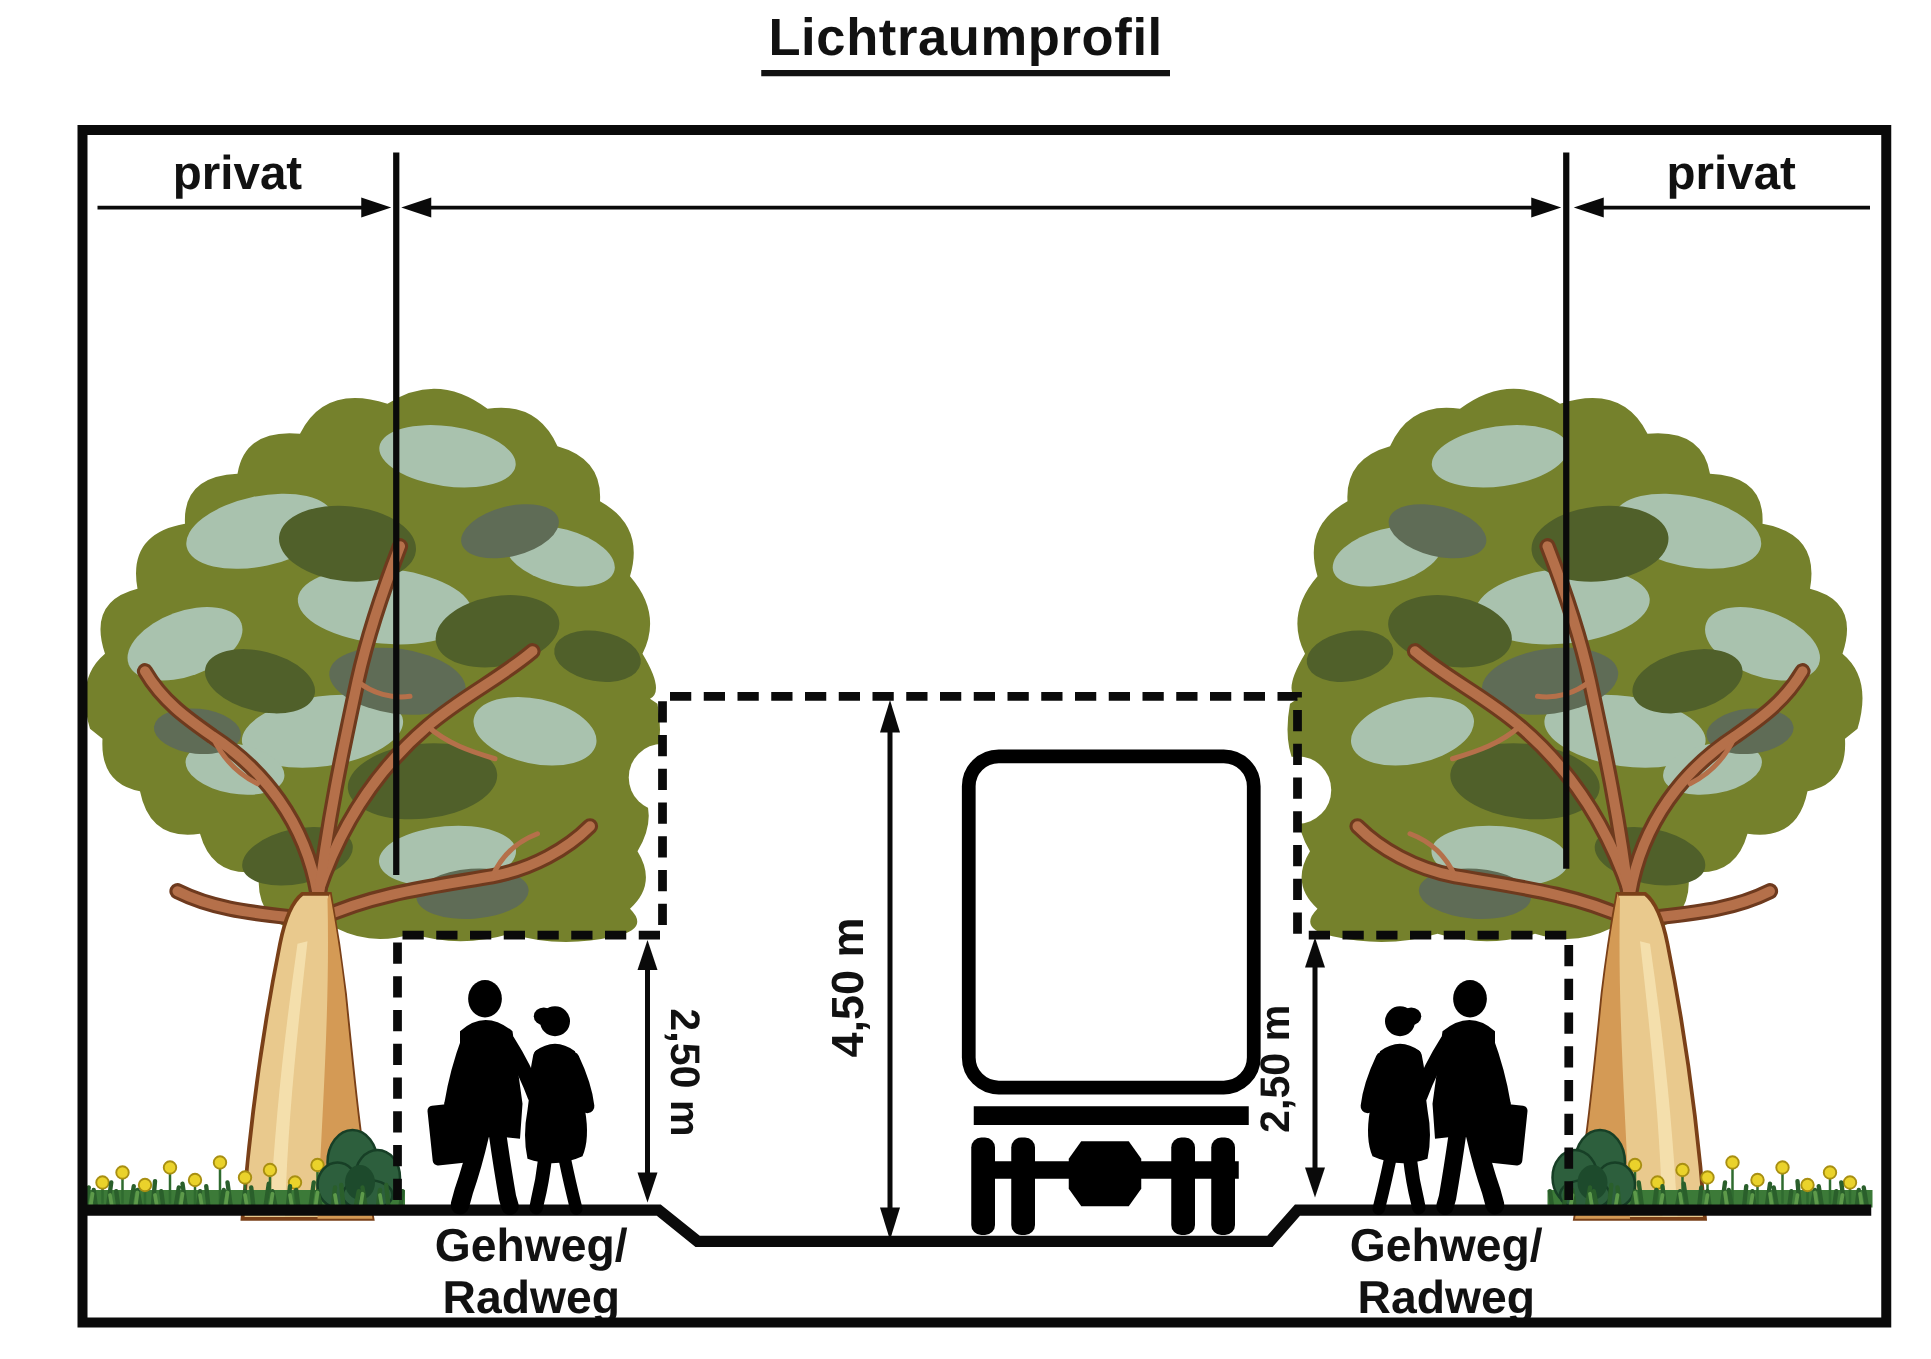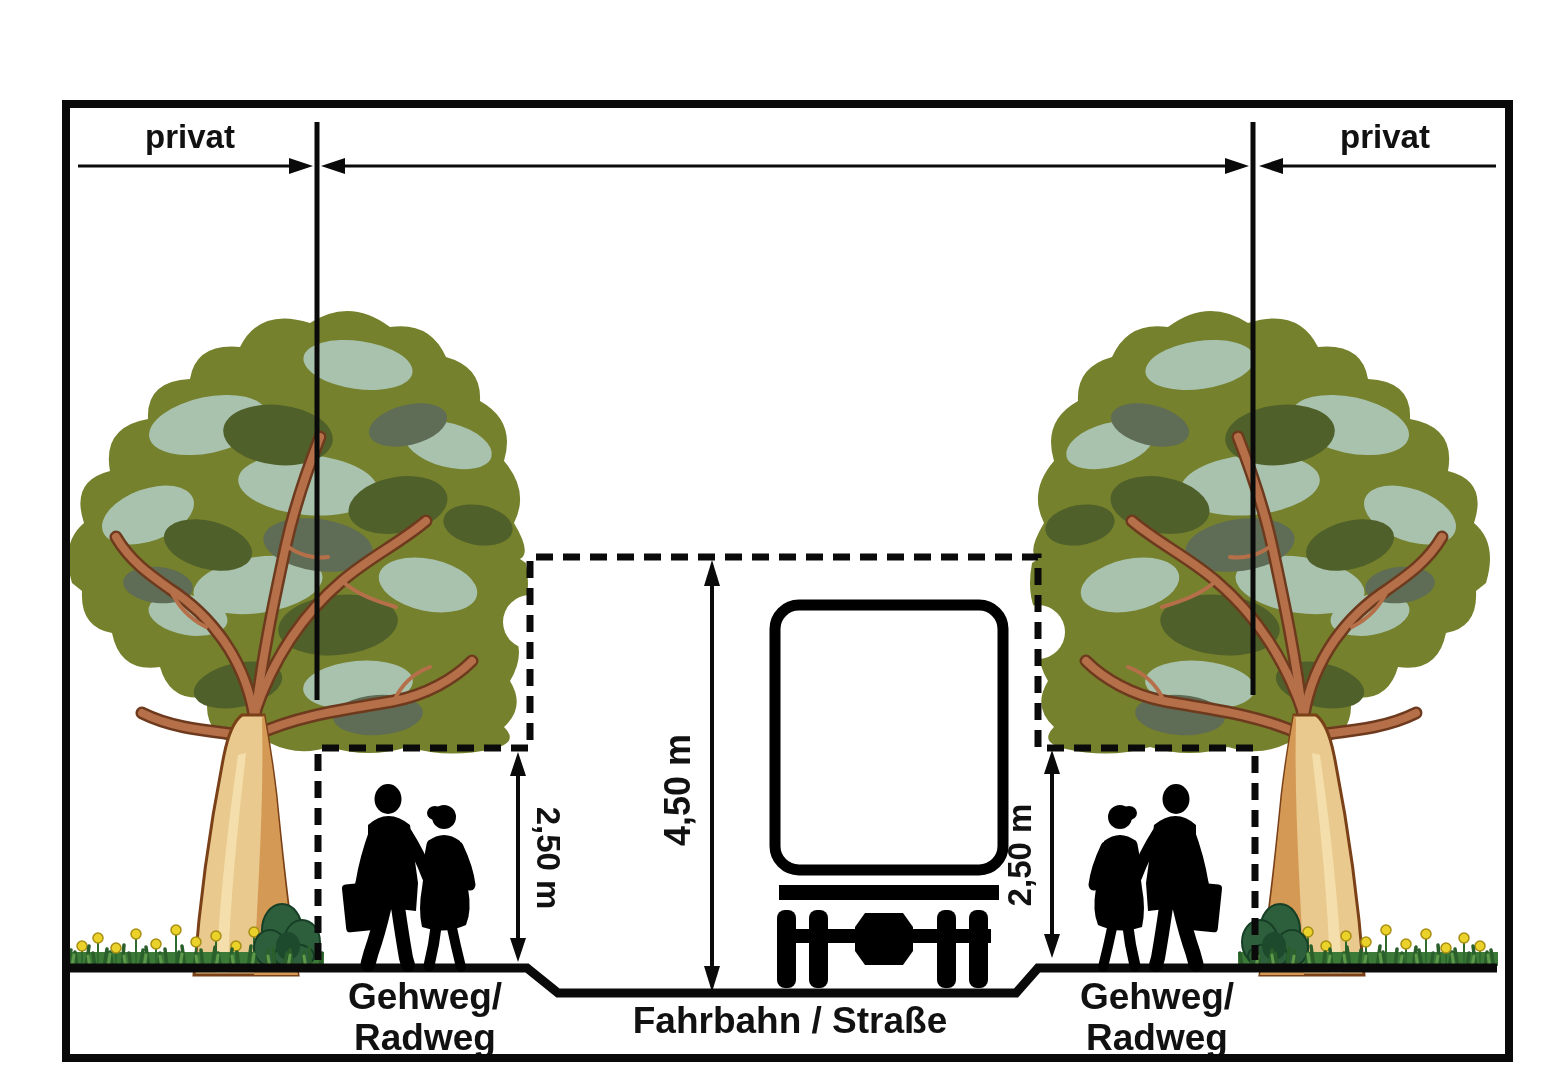--- a/index.html
+++ b/index.html
@@ -2,21 +2,21 @@
 <html><head>
 <meta charset="utf-8">
 <style>
   html,body{margin:0;padding:0;background:#fff;}
   body{width:1545px;height:1087px;position:relative;font-family:"Liberation Sans",sans-serif;color:#111;overflow:hidden;}
   .stage{position:absolute;left:0;top:0;width:1545px;height:1087px;}
   .abs{position:absolute;}
   .title-wrap{left:0;top:6px;width:1545px;text-align:center;}
   .title-wrap span{display:inline-block;font-size:42px;font-weight:bold;letter-spacing:.5px;border-bottom:5px solid #111;padding:0 6px 2px 6px;}
   .frame{left:62px;top:100px;width:1451px;height:962px;border:8px solid #0a0a0a;box-sizing:border-box;pointer-events:none;}
-  .zone-label{top:118px;font-size:33px;font-weight:bold;text-align:center;white-space:nowrap;}
+  .zone-label{top:118px;font-size:38px;font-weight:bold;text-align:center;white-space:nowrap;}
   .surface-label{font-size:37px;font-weight:bold;text-align:center;line-height:41px;white-space:nowrap;}
   .dim-label{font-size:33px;font-weight:bold;text-align:center;white-space:nowrap;width:150px;height:40px;line-height:40px;}
   .rot-cw{transform:rotate(90deg);}
   .rot-ccw{transform:rotate(-90deg);}
   svg{display:block;overflow:visible;}
   .mirror{transform:scaleX(-1);}
 </style>
 </head>
 <body>
 
@@ -139,20 +139,23 @@
         <g fill="none" stroke="#000" stroke-linecap="round">
           <path d="M94,62 Q90,80 92,96" stroke-width="11"></path>
           <path d="M120,64 Q130,85 132,102" stroke-width="11"></path>
           <path d="M98,144 Q96,162 92,178 L91,183" stroke-width="11"></path>
           <path d="M114,145 Q118,164 122,180 L123,184" stroke-width="10"></path>
         </g>
       </g>
     </defs>
   </svg>
 
+  <div class="abs title-wrap">
+    <span>Lichtraumprofil</span>
+  </div>
 
   <svg class="abs" style="left:58px;top:285px" width="470" height="690" viewBox="0 0 470 690">
       <use href="#tree"></use>
     </svg>
   <svg class="abs mirror" style="left:1030px;top:285px" width="470" height="690" viewBox="0 0 470 690">
       <use href="#tree"></use>
     </svg>
 
   <svg class="abs" style="left:64px;top:868px" width="260" height="100" viewBox="0 0 260 100">
       <use href="#groundside"></use>
@@ -222,20 +225,19 @@
   <div class="abs zone-label" style="left:1285px;width:200px">privat</div>
 
   <div class="abs dim-label rot-ccw" style="left:603px;top:770px;font-size:36px">4,50 m</div>
   <div class="abs dim-label rot-cw" style="left:473px;top:838px">2,50 m</div>
   <div class="abs dim-label rot-ccw" style="left:945px;top:835px">2,50 m</div>
 
   <div class="abs surface-label" style="left:305px;top:976px;width:240px">
     <div>Gehweg/</div>
     <div>Radweg</div>
   </div>
-  <div class="abs surface-label" style="left:600px;top:1000px;width:380px">Fahrbahn / Straße</div>
   <div class="abs surface-label" style="left:1037px;top:976px;width:240px">
     <div>Gehweg/</div>
     <div>Radweg</div>
   </div>
 
   <div class="abs frame"></div>
 </div>
 
 </body></html>

